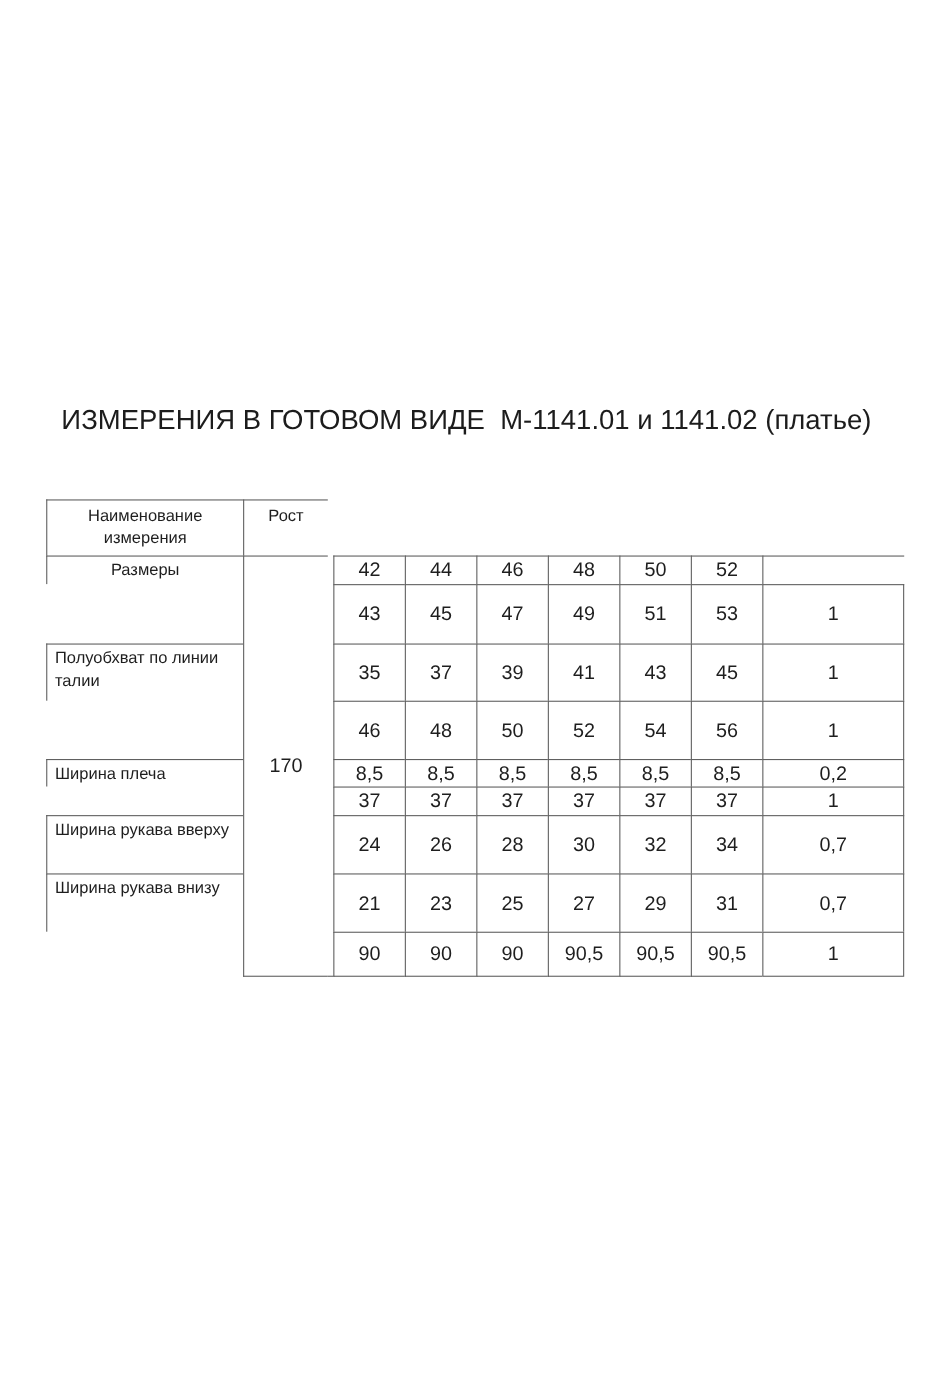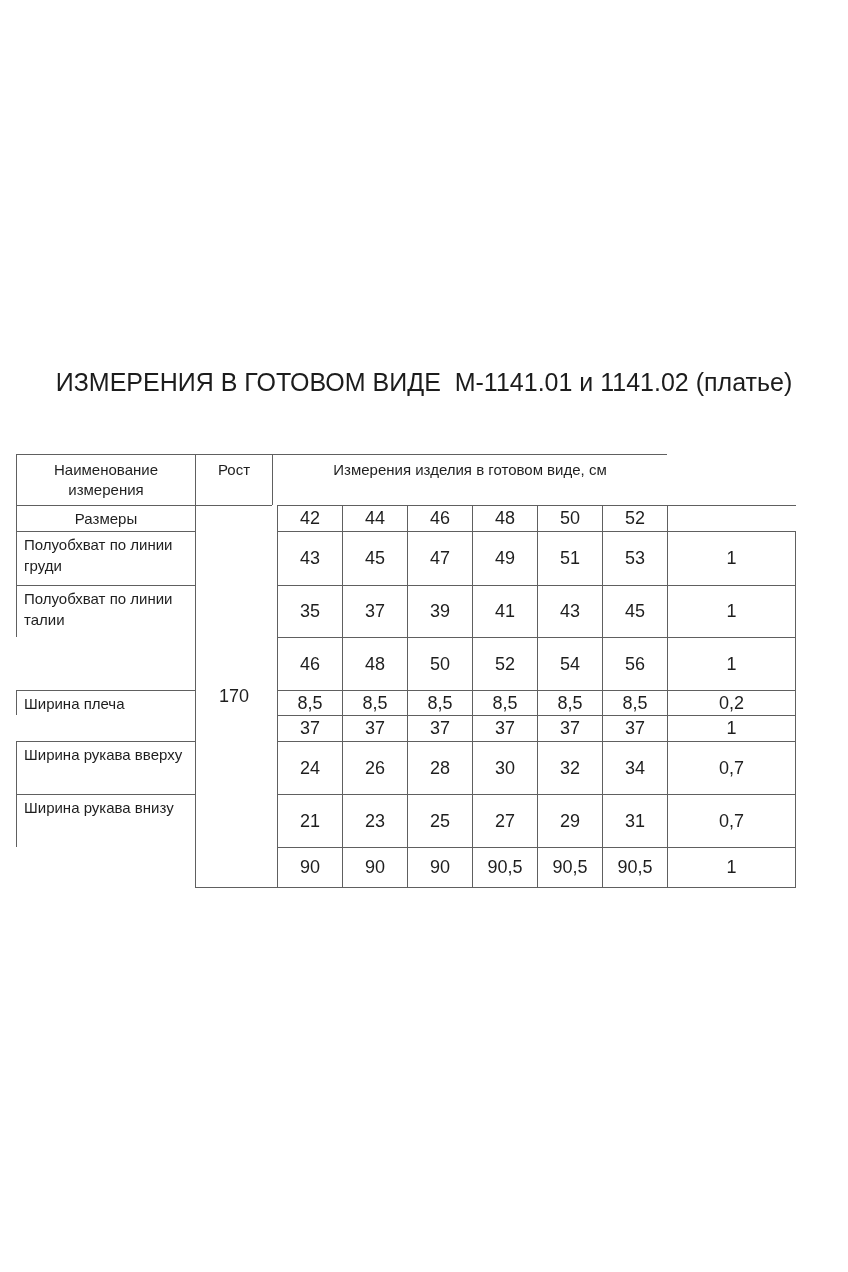--- a/index.html
+++ b/index.html
@@ -19,21 +19,21 @@
     top: 366px;
     text-align: center;
     font-size: 25px;
     line-height: 33px;
     font-weight: 400;
     color: #1c1c1c;
     white-space: pre-wrap;
   }
   .tbl {
     position: absolute;
-    left: 16px;
+    left: 42px;
     top: 454px;
     display: grid;
     grid-template-columns: 179px 77px 5px 65px 65px 65px 65px 65px 65px 129px;
     grid-template-rows: 51px 26px 54px 52px 53px 25px 26px 53px 53px 41px;
     --bc: #606060;
   }
   .cell {
     box-sizing: border-box;
     border-top: 1px solid var(--bc);
     border-left: 1px solid var(--bc);
@@ -74,33 +74,31 @@
 <body>
 
 <div class="page">
 
   <div class="doc-title">ИЗМЕРЕНИЯ В ГОТОВОМ ВИДЕ  М-1141.01 и 1141.02 (платье)</div>
 
   <div class="tbl">
 
     <div class="cell hdr" style="grid-area:1/1">Наименование измерения</div>
     <div class="cell hdr" style="grid-area:1/2">Рост</div>
-    <div class="cell hdr" style="grid-area:1/3/2/10">Измерения изделия в готовом виде, см</div>
 
     <div class="cell lbl-center" style="grid-area:2/1">Размеры</div>
     <div class="cell val edge-b" style="grid-area:2/2/11/3">170</div>
     <div class="cell val" style="grid-area:2/4">42</div>
     <div class="cell val" style="grid-area:2/5">44</div>
     <div class="cell val" style="grid-area:2/6">46</div>
     <div class="cell val" style="grid-area:2/7">48</div>
     <div class="cell val" style="grid-area:2/8">50</div>
     <div class="cell val" style="grid-area:2/9">52</div>
     <div class="cell" style="grid-area:2/10"></div>
 
-    <div class="cell lbl" style="grid-area:3/1">Полуобхват по линии груди</div>
     <div class="cell val" style="grid-area:3/4">43</div>
     <div class="cell val" style="grid-area:3/5">45</div>
     <div class="cell val" style="grid-area:3/6">47</div>
     <div class="cell val" style="grid-area:3/7">49</div>
     <div class="cell val" style="grid-area:3/8">51</div>
     <div class="cell val" style="grid-area:3/9">53</div>
     <div class="cell val edge-r" style="grid-area:3/10">1</div>
 
     <div class="cell lbl" style="grid-area:4/1">Полуобхват по линии талии</div>
     <div class="cell val" style="grid-area:4/4">35</div>

